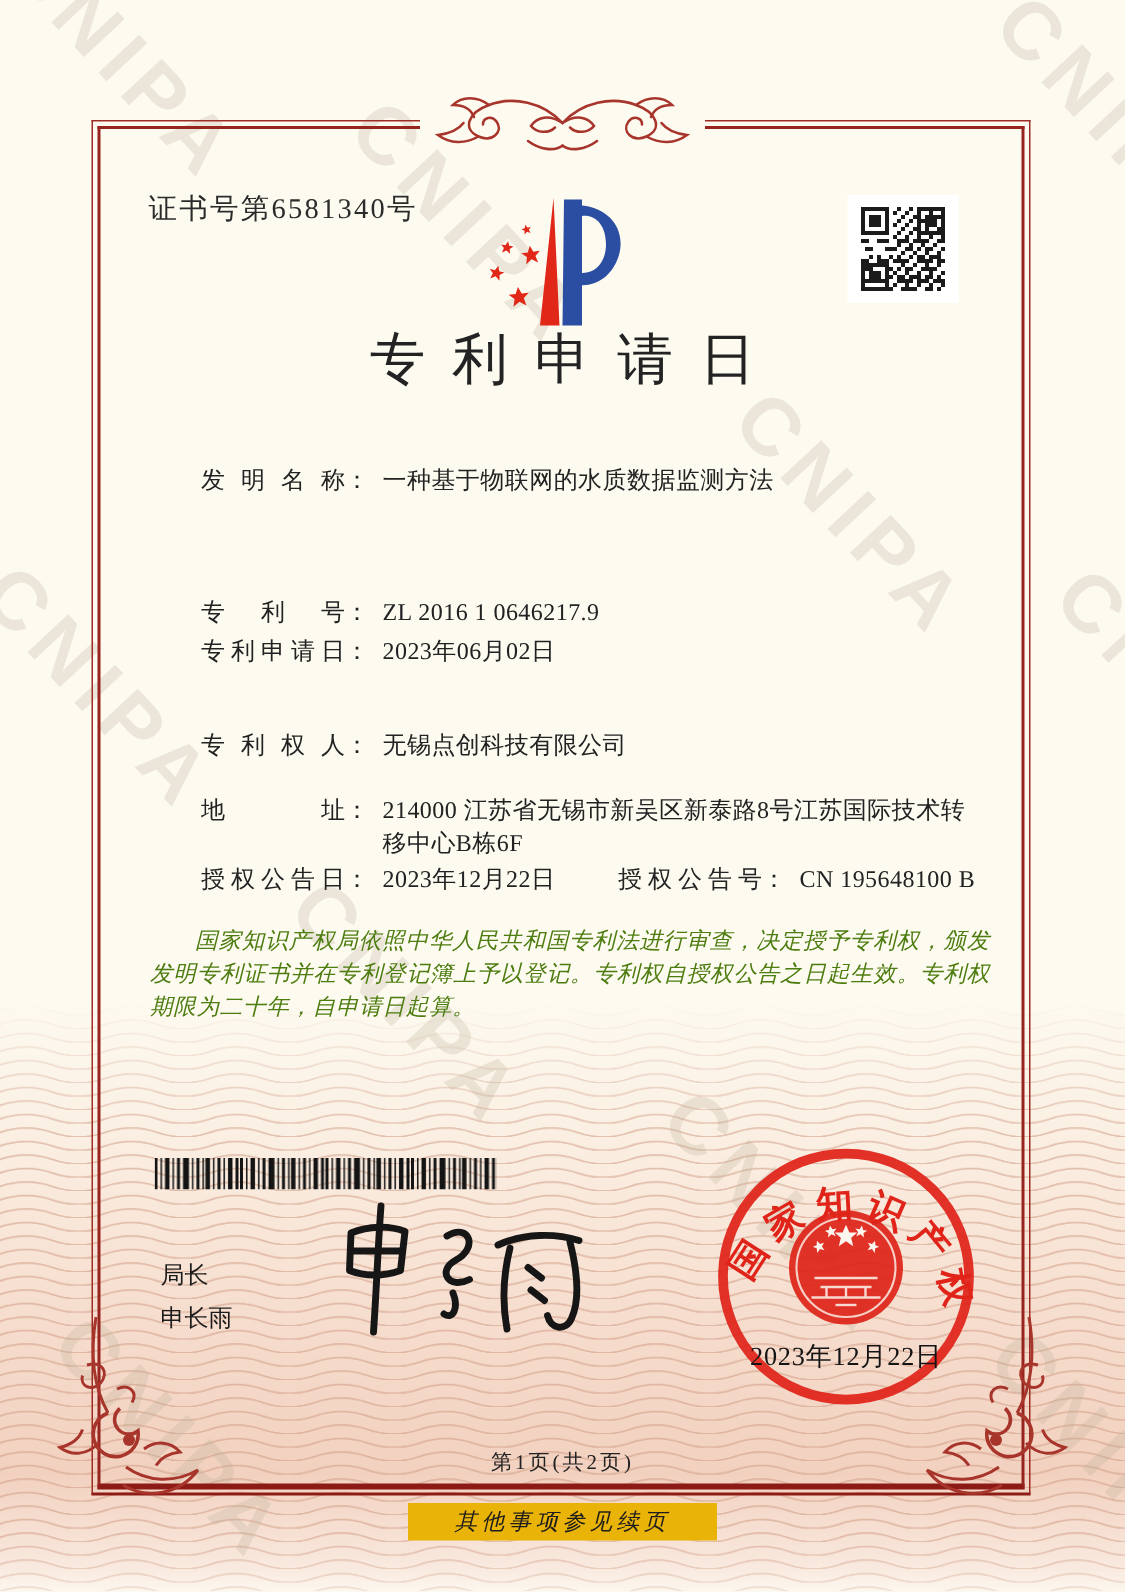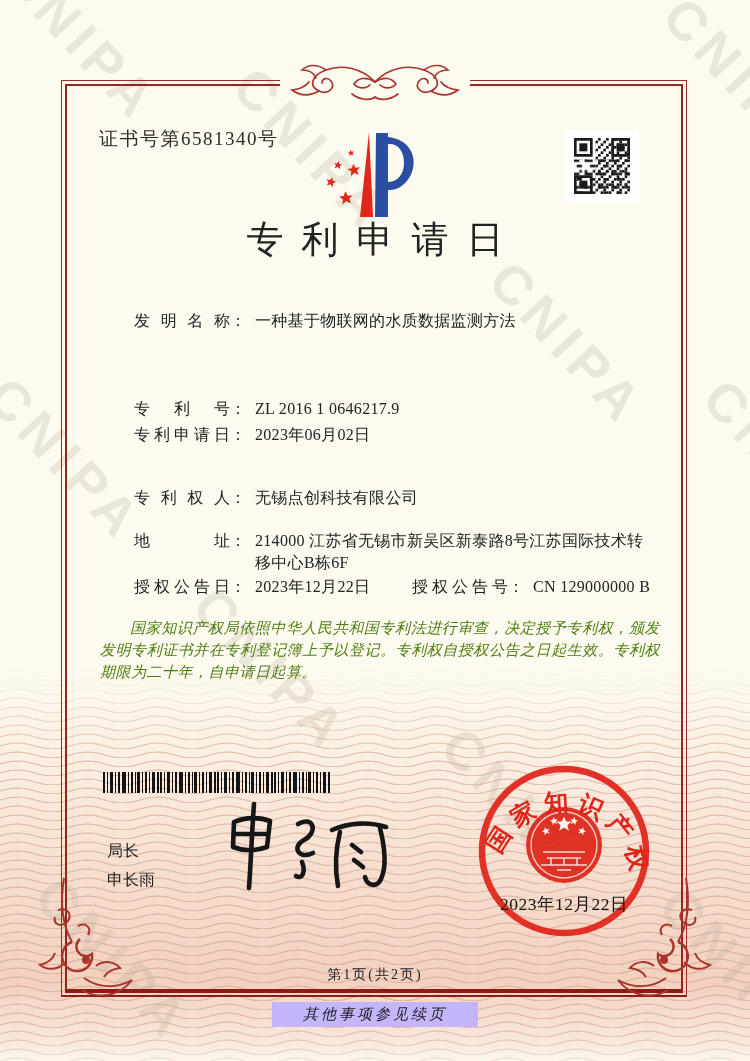--- a/index.html
+++ b/index.html
@@ -59,21 +59,21 @@
   .signer{position:absolute;left:107px;top:836px;z-index:4;font-family:Liberation Serif, serif;
           font-size:16px;color:#1c1c1c;line-height:29px;}
   .sig{position:absolute;left:216px;top:800px;z-index:4;}
 
   
   .seal{position:absolute;left:477px;top:764px;z-index:5;}
 
   
   .page-info{position:absolute;left:0;top:966px;width:750px;text-align:center;
              font-size:14px;letter-spacing:2px;color:#222;z-index:4;}
-  .cont-note{position:absolute;left:50%;transform:translateX(-50%);top:1002px;background:#c4b5fd;
+  .cont-note{position:absolute;left:50%;transform:translateX(-50%);top:1002px;background:#eab308;
              padding:3px 31px;font-size:15px;font-style:italic;letter-spacing:3px;color:#1d1d1d;z-index:4;
              white-space:nowrap;}
 </style>
 </head>
 <body>
 
 <div class="sheet">
 
   <div class="bottom-zone">
     <svg width="750" height="393" viewBox="0 0 750 393">
@@ -212,21 +212,21 @@
   </div>
   <div class="frow" style="top:487px">
     <span class="flabel">专利权人</span><span class="colon">：</span><span class="fvalue">无锡点创科技有限公司</span>
   </div>
   <div class="frow" style="top:530px">
     <span class="flabel">地址</span><span class="colon">：</span><span class="fvalue wrap">214000 江苏省无锡市新吴区新泰路8号江苏国际技术转移中心B栋6F</span>
   </div>
   <div class="frow" style="top:576px">
     <span class="flabel">授权公告日</span><span class="colon">：</span><span class="fvalue">2023年12月22日</span>
     <span class="fgroup2">
-      <span class="flabel">授权公告号</span><span class="colon">：</span><span class="fvalue">CN 129000000 B</span>
+      <span class="flabel">授权公告号</span><span class="colon">：</span><span class="fvalue">CN 195648100 B</span>
     </span>
   </div>
 
   <div class="legal">
     <p>国家知识产权局依照中华人民共和国专利法进行审查，决定授予专利权，颁发发明专利证书并在专利登记簿上予以登记。专利权自授权公告之日起生效。专利权期限为二十年，自申请日起算。</p>
   </div>
 
   <svg class="barcode" width="228" height="21" viewBox="0 0 228 21">
     <defs>
       <pattern id="bc" width="57" height="21" patternUnits="userSpaceOnUse">

